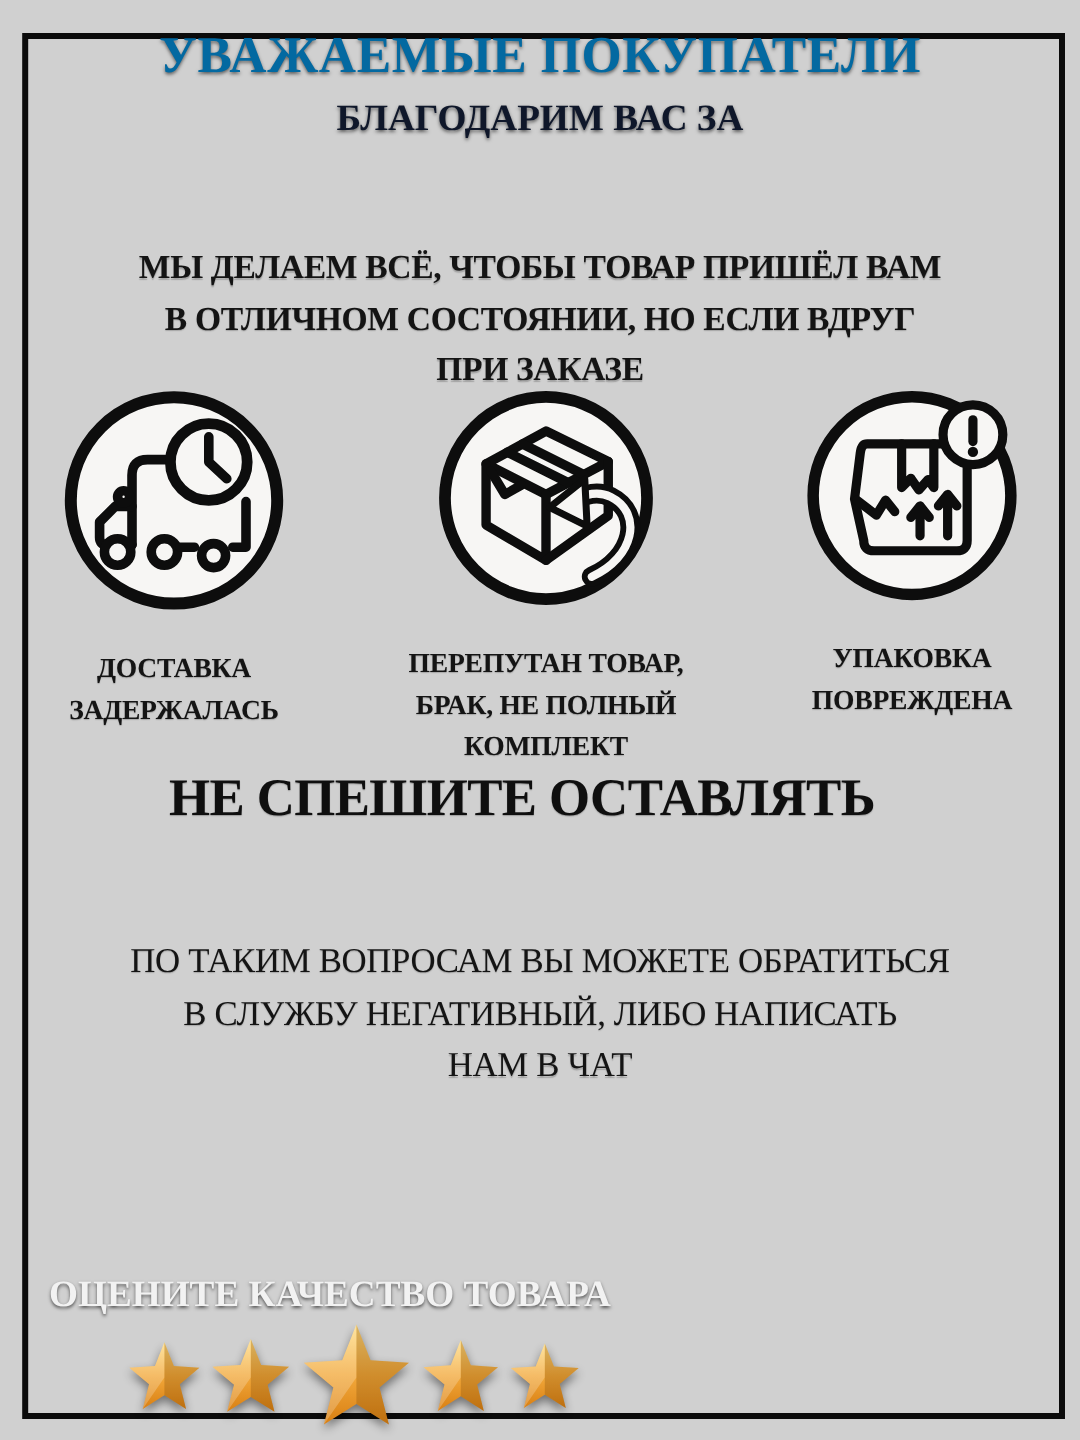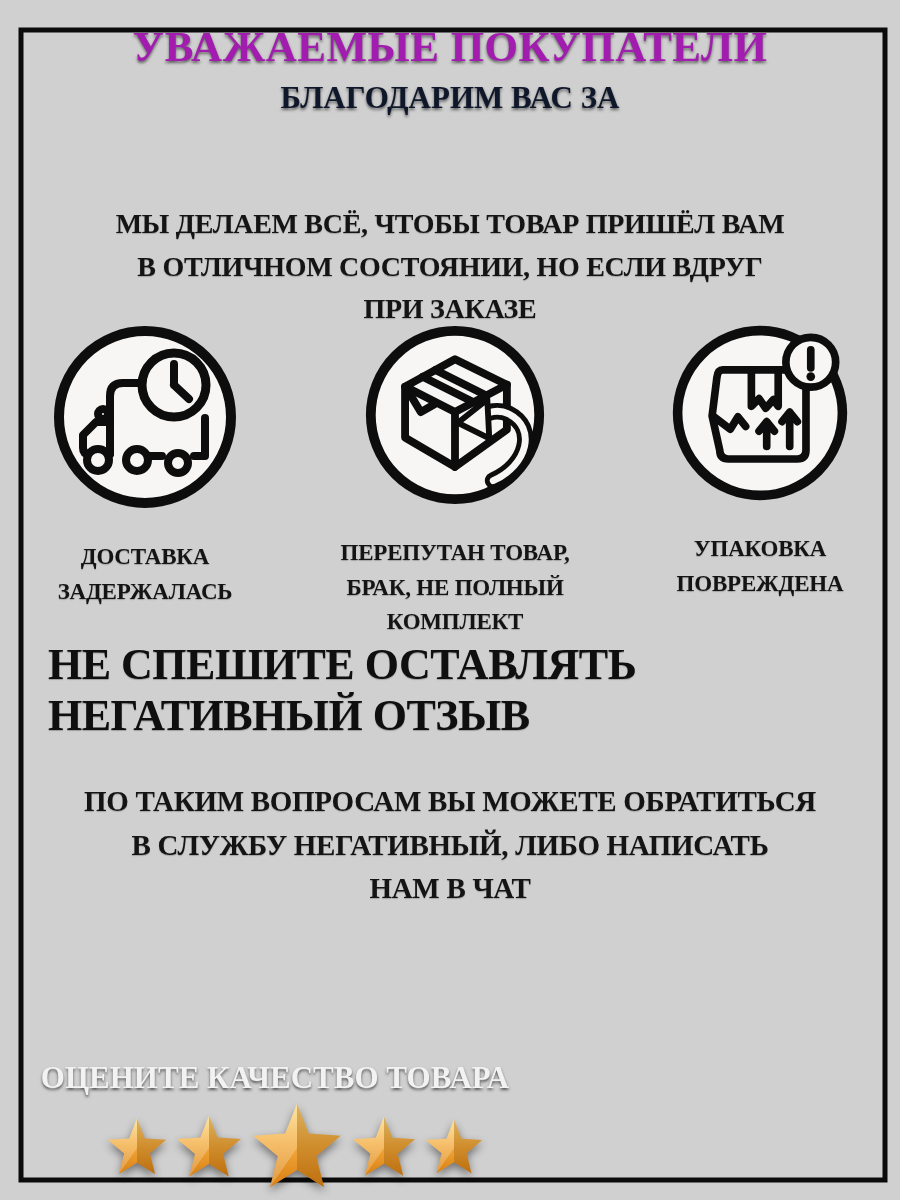--- a/index.html
+++ b/index.html
@@ -8,21 +8,21 @@
     background:#d0d0d0;
     font-family:"Liberation Serif","DejaVu Serif",serif;
   }
   .abs{position:absolute;}
   .bg{left:0;top:0;width:900px;height:1200px;}
   .nowrap{white-space:nowrap;}
 
   
   .hdr{left:0;top:22px;width:900px;text-align:center;z-index:3;}
   .hdr-title{
-    font-size:43px;font-weight:700;color:#a21caf;letter-spacing:.5px;
+    font-size:43px;font-weight:700;color:#0369a1;letter-spacing:.5px;
     text-shadow:0 2px 3px rgba(0,0,0,.55);
   }
   .hdr-sub{
     margin-top:8px;font-size:31px;font-weight:700;color:#0f172a;line-height:1.22;
     text-shadow:0 2px 3px rgba(0,0,0,.55);
   }
 
   
   .intro{left:50px;top:203px;width:800px;text-align:center;z-index:2;
     font-size:28px;font-weight:700;color:#141414;line-height:1.52;letter-spacing:-.3px;
@@ -34,27 +34,27 @@
   .issue.c1{width:250px;}
   .issue.c2{width:280px;}
   .issue.c3{width:240px;}
   .issue svg.badge{display:block;}
   .issue-label{
     margin-top:28px;text-align:center;font-size:23px;font-weight:700;color:#141414;
     line-height:1.5;letter-spacing:-.2px;text-shadow:0 1px 1px rgba(0,0,0,.22);
   }
 
   
-  .headline{left:48px;top:640px;width:800px;text-align:left;z-index:2;
+  .headline{left:35px;top:640px;width:800px;text-align:center;z-index:2;
     font-size:44px;font-weight:700;color:#0f0f0f;line-height:1.15;letter-spacing:-.5px;
     text-shadow:0 1px 1px rgba(0,0,0,.25);}
 
   
   .support{left:40px;top:780px;width:820px;text-align:center;z-index:2;
-    font-size:29px;font-weight:700;color:#141414;line-height:1.5;letter-spacing:-.3px;
+    font-size:29px;font-weight:400;color:#141414;line-height:1.5;letter-spacing:-.3px;
     text-shadow:0 1px 1px rgba(0,0,0,.22);}
 
   
   .footer-text{left:8px;top:1058px;width:534px;text-align:center;z-index:4;
     font-size:31px;font-weight:700;color:#f2f2f2;line-height:1.28;
     text-shadow:0 2px 3px rgba(0,0,0,.6);}
   .stars{left:80px;top:1096px;width:430px;height:104px;display:flex;
     justify-content:center;align-items:center;gap:5px;z-index:4;}
   .star{filter:drop-shadow(0 4px 4px rgba(0,0,0,.45));}
   .star.s1{width:64px;height:64px;}
@@ -181,21 +181,20 @@
       </svg>
       <div class="issue-label">
         <div class="nowrap">УПАКОВКА</div>
         <div class="nowrap">ПОВРЕЖДЕНА</div>
       </div>
     </div>
   </div>
 
   <div class="abs headline">
     <div class="nowrap">НЕ СПЕШИТЕ ОСТАВЛЯТЬ</div>
-    <div class="nowrap">НЕГАТИВНЫЙ ОТЗЫВ</div>
   </div>
 
   <div class="abs support">
     <div class="nowrap">ПО ТАКИМ ВОПРОСАМ ВЫ МОЖЕТЕ ОБРАТИТЬСЯ</div>
     <div class="nowrap">В СЛУЖБУ НЕГАТИВНЫЙ, ЛИБО НАПИСАТЬ</div>
     <div class="nowrap">НАМ В ЧАТ</div>
   </div>
 
   <div class="abs footer-text">
     <div class="nowrap">ОЦЕНИТЕ КАЧЕСТВО ТОВАРА</div>

